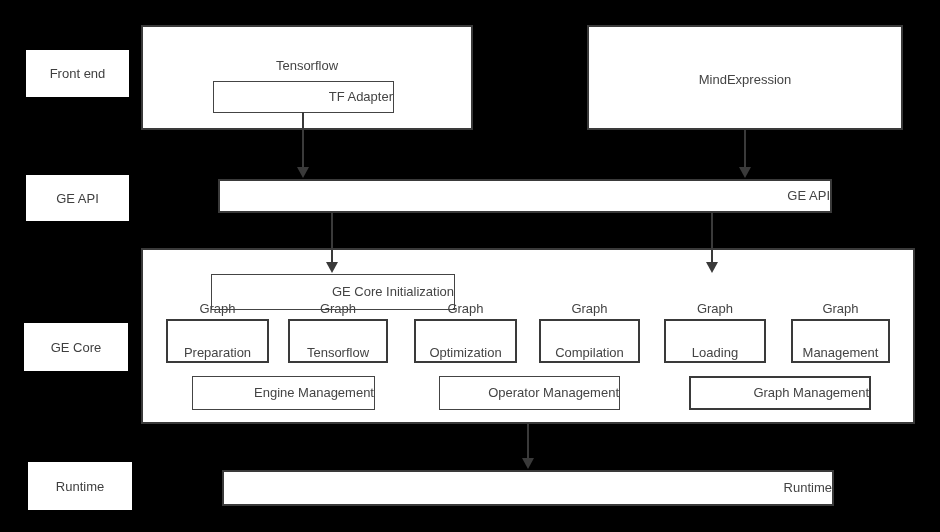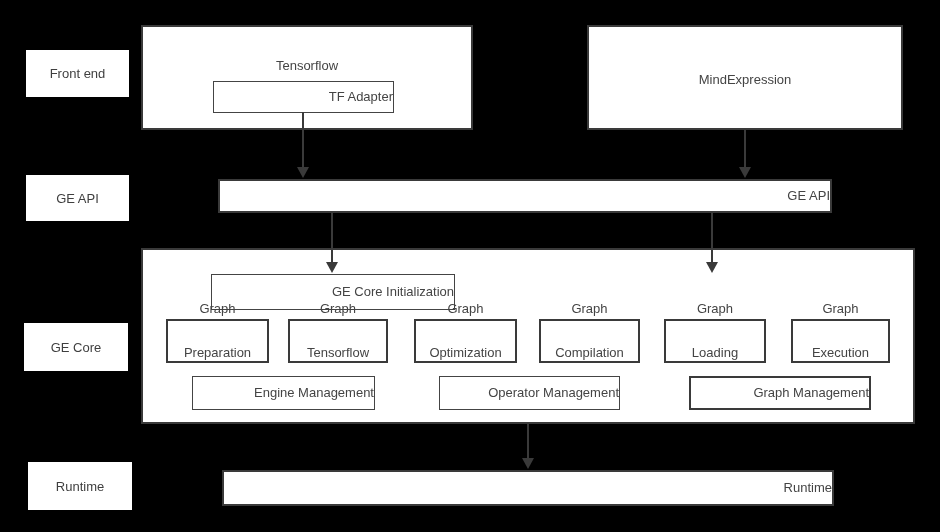--- a/index.html
+++ b/index.html
@@ -138,21 +138,21 @@
   <div class="box two-line" style="left:539px; top:319px; width:101px; height:44px;">
     <span>Graph</span>
     <span>Compilation</span>
   </div>
   <div class="box two-line" style="left:664px; top:319px; width:102px; height:44px;">
     <span>Graph</span>
     <span>Loading</span>
   </div>
   <div class="box two-line" style="left:791px; top:319px; width:99px; height:44px;">
     <span>Graph</span>
-    <span>Execution</span>
+    <span>Management</span>
   </div>
 
   <div class="box thin" style="left:192px; top:376px; width:183px; height:34px;">
     <span>Engine Management</span>
   </div>
   <div class="box thin" style="left:439px; top:376px; width:181px; height:34px;">
     <span>Operator Management</span>
   </div>
   <div class="box" style="left:689px; top:376px; width:182px; height:34px;">
     <span>Graph Management</span>

